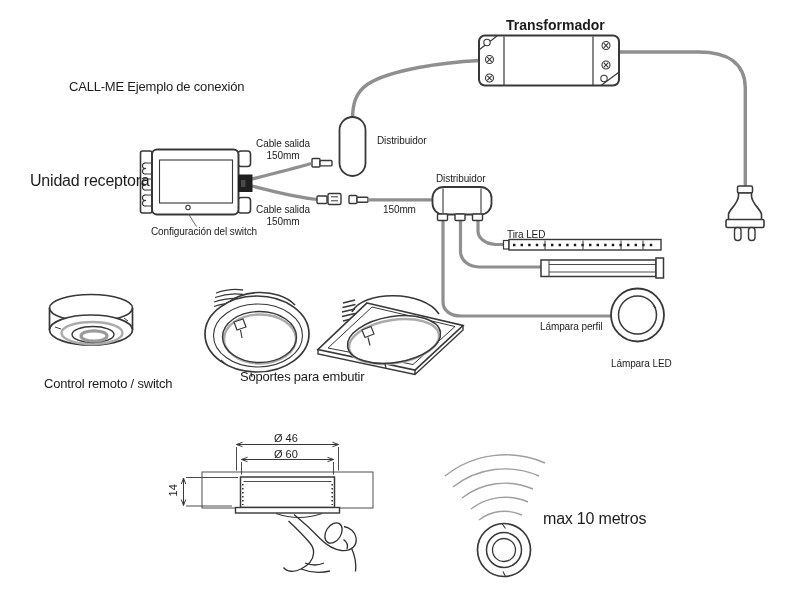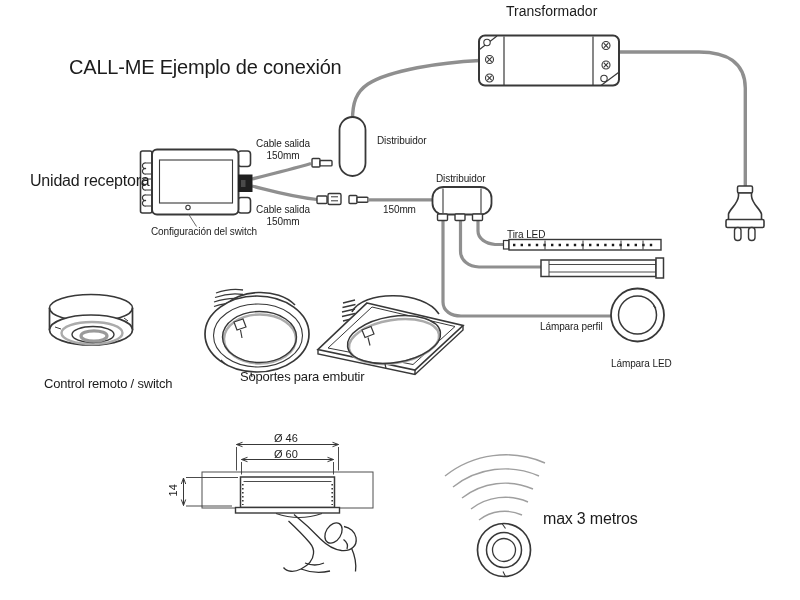--- a/index.html
+++ b/index.html
@@ -2,21 +2,21 @@
 <html><head>
 <meta charset="utf-8">
 <style>
   html,body{margin:0;padding:0;background:#fff;}
   .canvas{
     position:relative;width:800px;height:600px;background:#fff;overflow:hidden;
     font-family:"Liberation Sans", sans-serif;color:#1c1c1c;
   }
   .canvas svg{position:absolute;left:0;top:0;}
   .lbl{position:absolute;white-space:nowrap;color:#1c1c1c;line-height:1.15;}
-  .t17{font-size:20px;letter-spacing:-0.2px;}
+  .t17{font-size:13px;letter-spacing:-0.2px;margin-top:24px;}
   .t14{font-size:14px;}
   .t13-5{font-size:16px;letter-spacing:-0.2px;}
   .t13{font-size:13px;letter-spacing:-0.2px;}
   .t11{font-size:11px;}
   .t8{font-size:10px;letter-spacing:-0.1px;}
   .center{text-align:center;}
   .twoline{line-height:12px;}
   .rot{transform:rotate(-90deg);transform-origin:center;}
 </style>
 </head>
@@ -235,21 +235,21 @@
     <circle cx="504" cy="550" r="26.5" stroke-width="1.7"></circle>
     <circle cx="504" cy="550" r="17.5" stroke-width="1.5" fill="none"></circle>
     <circle cx="504" cy="550" r="11.5" stroke-width="1.3" fill="none"></circle>
     <path d="M502,523.5 l3.5,5 M503,571.5 l2.5,5" stroke-width="1.1" fill="none"></path>
   </g>
 
 </svg>
 
 <div class="lbl t17" style="left:69px;top:56px;">CALL-ME Ejemplo de conexión</div>
 
-<div class="lbl t14" style="left:506px;top:3px;">Transformador</div>
+<div class="lbl t14" style="left:506px;top:17px;font-weight:bold;">Transformador</div>
 
 <div class="lbl t13-5" style="left:30px;top:172px;">Unidad receptora</div>
 
 <div class="lbl t8 center twoline" style="left:256px;top:138px;width:54px;">
   <span style="display:block;">Cable salida</span>
   <span style="display:block;">150mm</span>
 </div>
 
 <div class="lbl t8 center twoline" style="left:256px;top:204px;width:54px;">
   <span style="display:block;">Cable salida</span>
@@ -267,21 +267,21 @@
 <div class="lbl t8" style="left:507px;top:229px;">Tira LED</div>
 
 <div class="lbl t8" style="left:540px;top:279px;margin-top:42px;">Lámpara perfil</div>
 
 <div class="lbl t8" style="left:611px;top:342px;margin-top:16px;">Lámpara LED</div>
 
 <div class="lbl t13" style="left:44px;top:377px;text-align:right;">Control remoto / switch</div>
 
 <div class="lbl t13" style="left:240px;top:370px;">Soportes para embutir</div>
 
-<div class="lbl t13-5" style="left:543px;top:510px;">max 3 metros</div>
+<div class="lbl t13-5" style="left:543px;top:510px;">max 10 metros</div>
 
 <div class="lbl t11" style="left:274px;top:432px;">Ø 46</div>
 
 <div class="lbl t11" style="left:274px;top:448px;">Ø 60</div>
 
 <div class="lbl t11 rot" style="left:167px;top:484px;">14</div>
 
 </div>
 
 </body></html>

